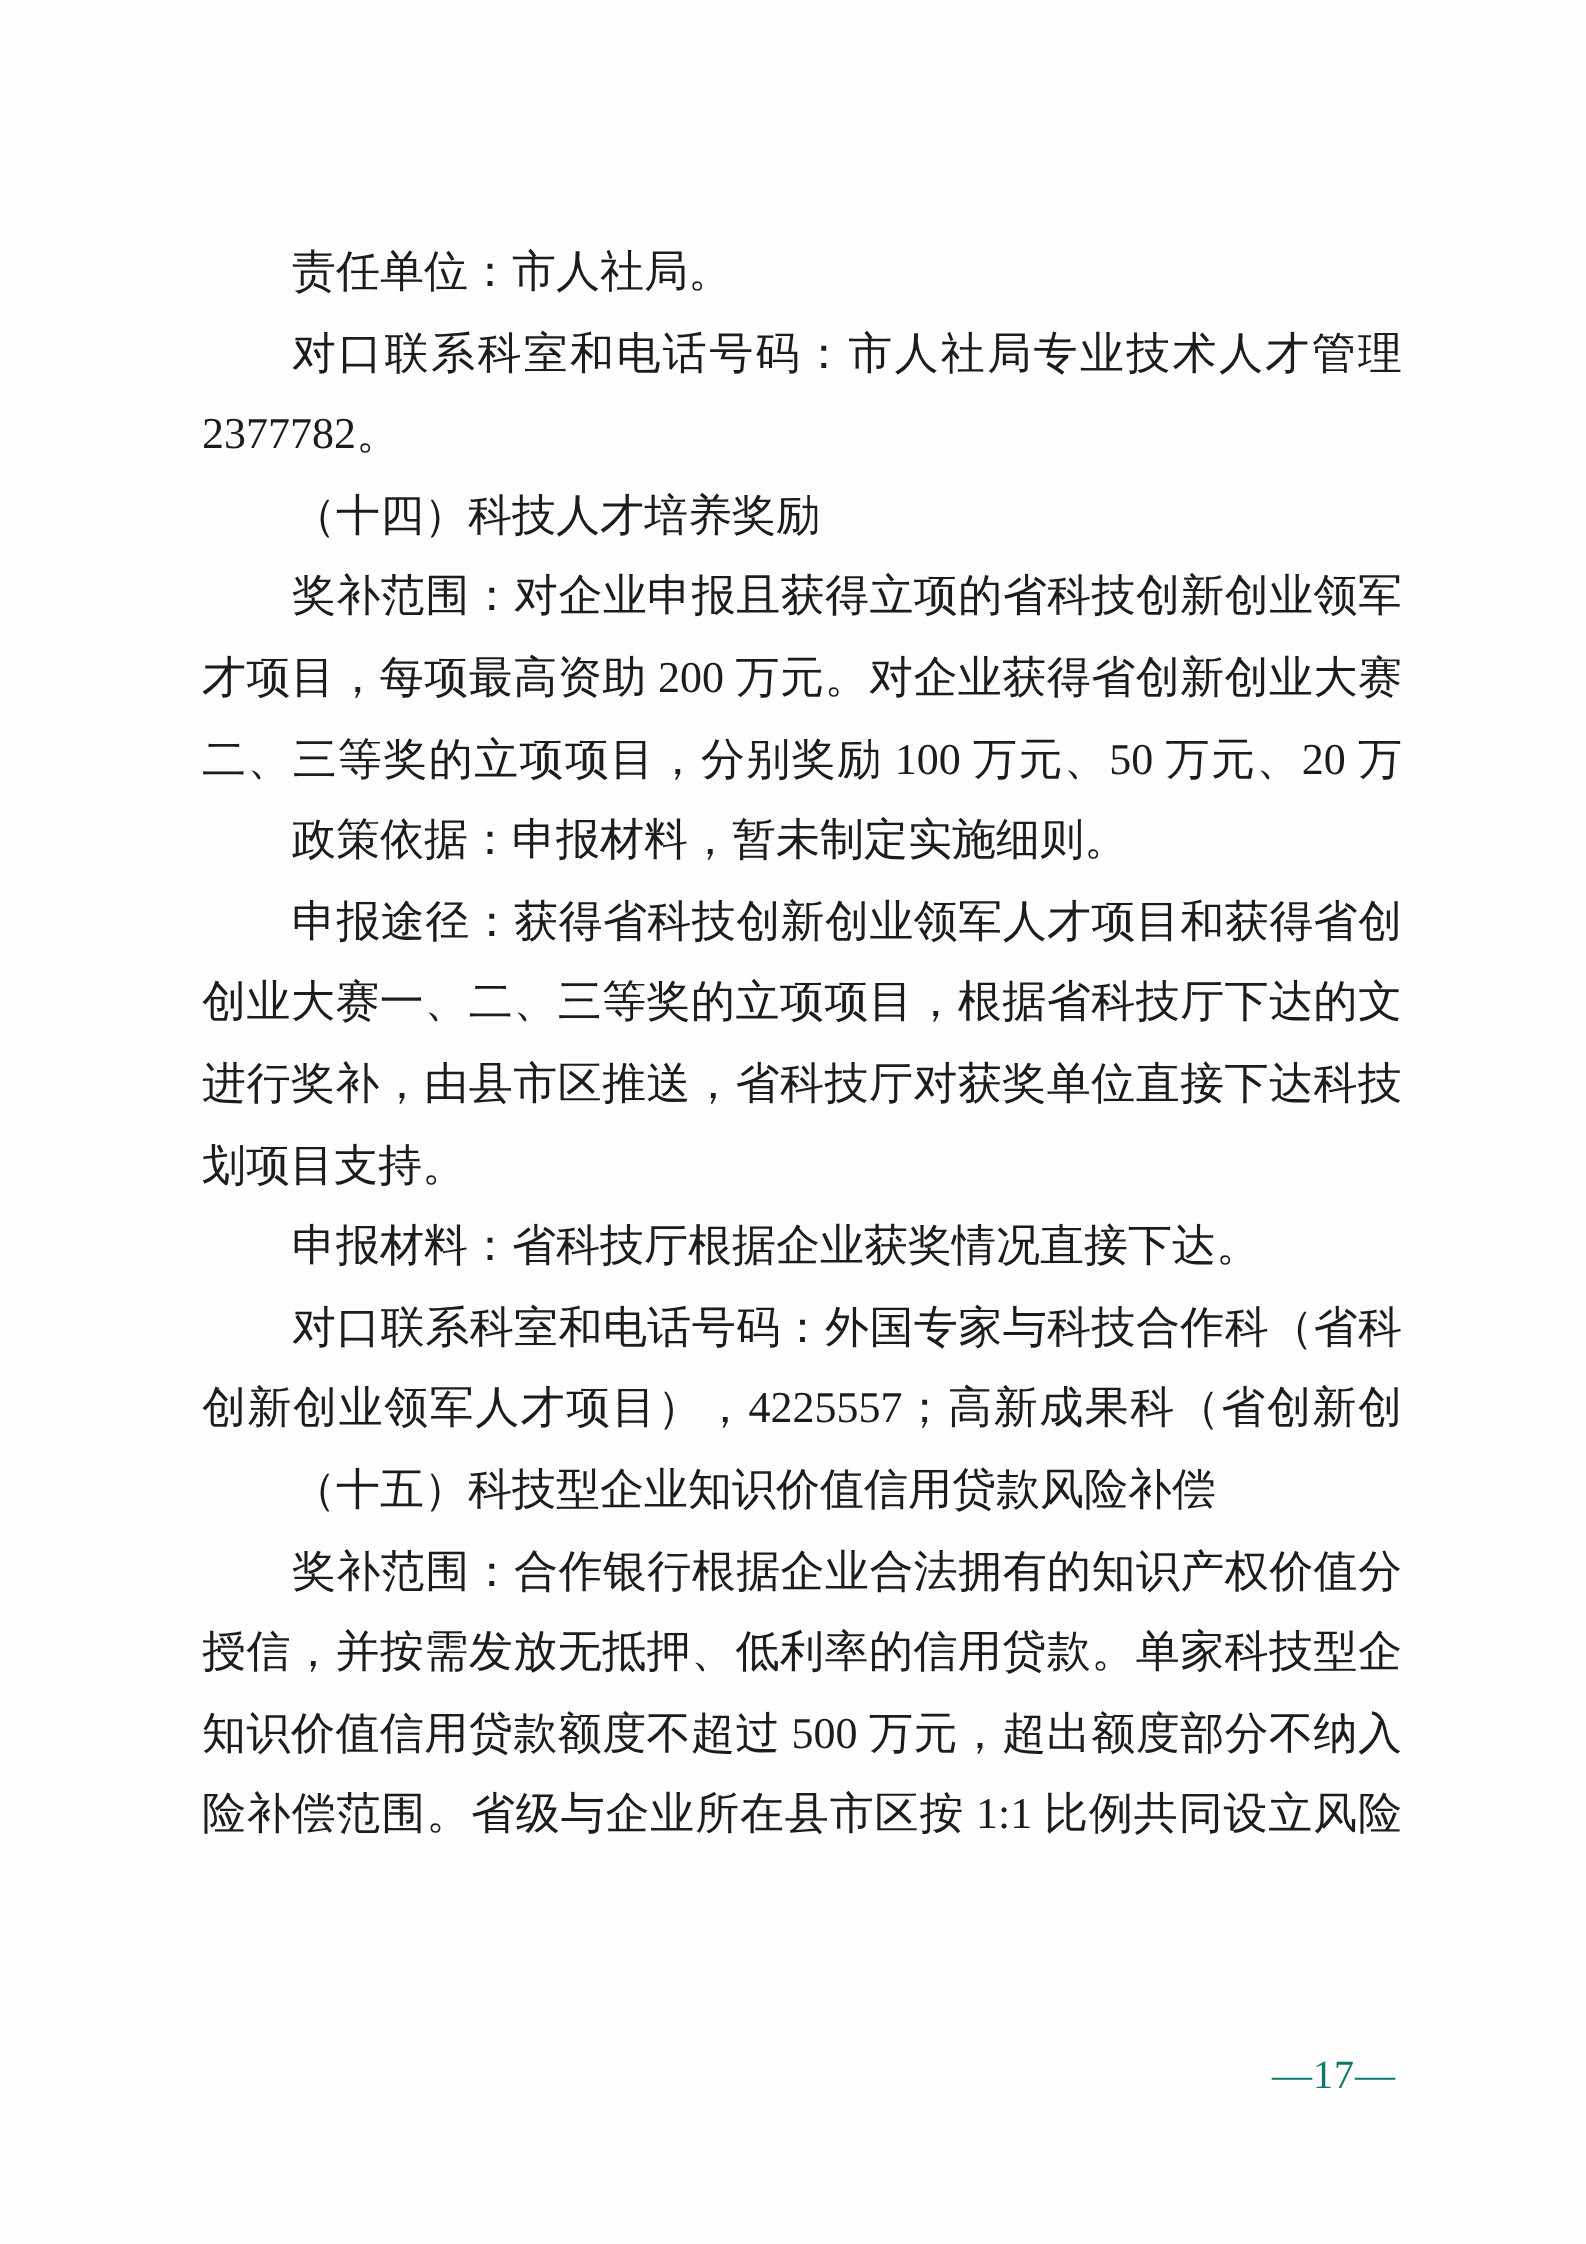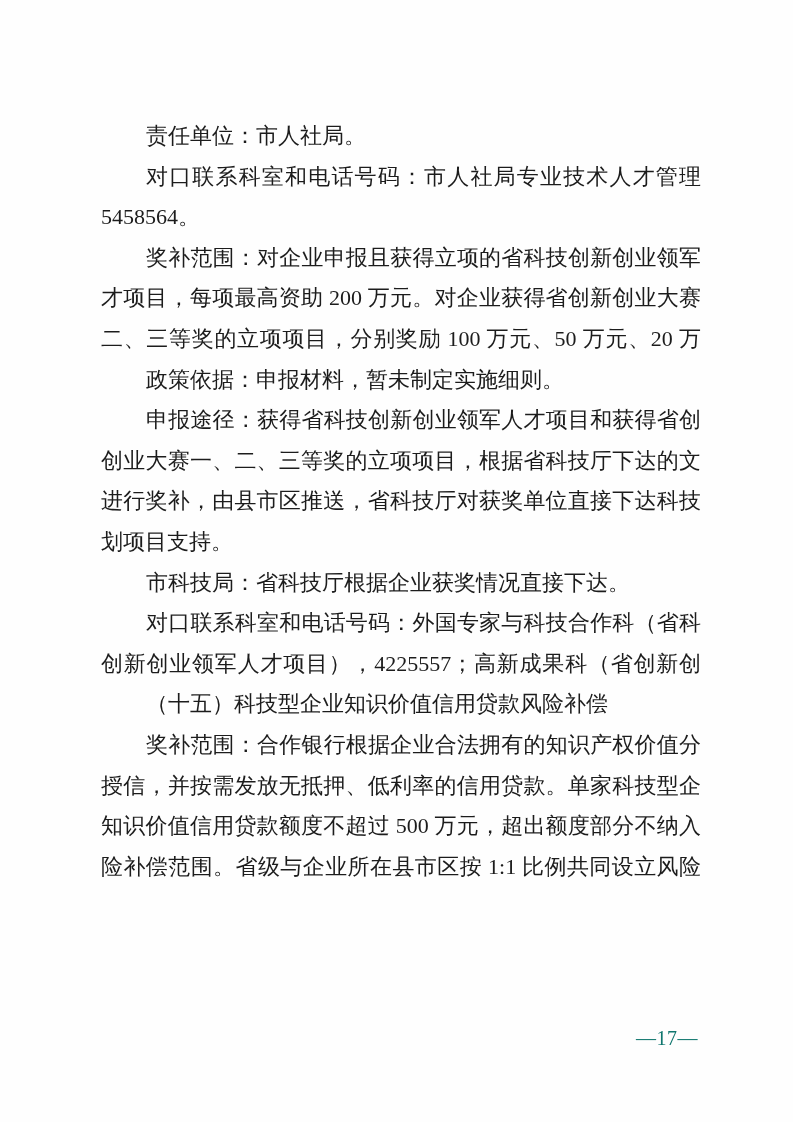--- a/index.html
+++ b/index.html
@@ -48,30 +48,31 @@
     color: #0f766e;
   }
 </style>
 </head>
 <body>
 
 <div class="page">
   <div class="text-block">
     <div class="line indent">责任单位：市人社局。</div>
     <div class="line indent fill">对口联系科室和电话号码：市人社局专业技术人才管理科，</div>
-    <div class="line">5458564。</div>
+    <div class="line">2377782。</div>
+    <div class="line indent">（十四）科技人才培养奖励</div>
     <div class="line indent fill">奖补范围：对企业申报且获得立项的省科技创新创业领军人</div>
     <div class="line fill">才项目，每项最高资助 200 万元。对企业获得省创新创业大赛一、</div>
     <div class="line fill">二、三等奖的立项项目，分别奖励 100 万元、50 万元、20 万元。</div>
     <div class="line indent">政策依据：申报材料，暂未制定实施细则。</div>
     <div class="line indent fill">申报途径：获得省科技创新创业领军人才项目和获得省创新</div>
     <div class="line fill">创业大赛一、二、三等奖的立项项目，根据省科技厅下达的文件</div>
     <div class="line fill">进行奖补，由县市区推送，省科技厅对获奖单位直接下达科技计</div>
     <div class="line">划项目支持。</div>
-    <div class="line indent">市科技局：省科技厅根据企业获奖情况直接下达。</div>
+    <div class="line indent">申报材料：省科技厅根据企业获奖情况直接下达。</div>
     <div class="line indent fill">对口联系科室和电话号码：外国专家与科技合作科（省科技</div>
     <div class="line fill">创新创业领军人才项目），4225557；高新成果科（省创新创业大</div>
     <div class="line indent">（十五）科技型企业知识价值信用贷款风险补偿</div>
     <div class="line indent fill">奖补范围：合作银行根据企业合法拥有的知识产权价值分档</div>
     <div class="line fill">授信，并按需发放无抵押、低利率的信用贷款。单家科技型企业</div>
     <div class="line fill">知识价值信用贷款额度不超过 500 万元，超出额度部分不纳入风</div>
     <div class="line fill">险补偿范围。省级与企业所在县市区按 1:1 比例共同设立风险补</div>
   </div>
 
   <div class="page-number">—17—</div>

